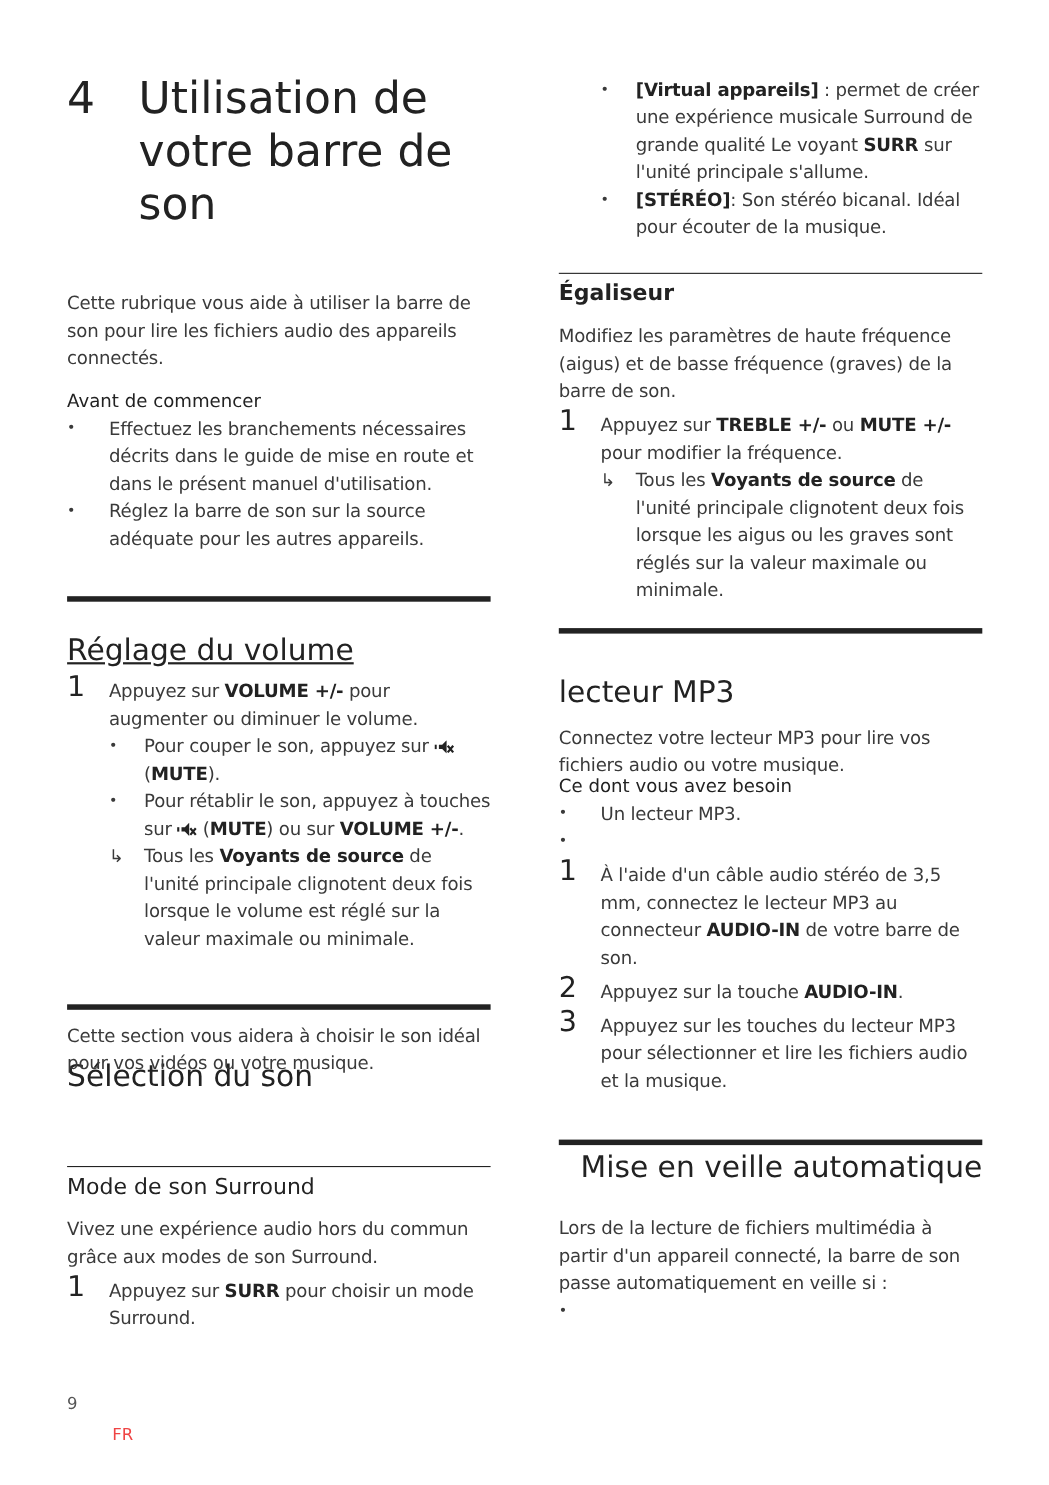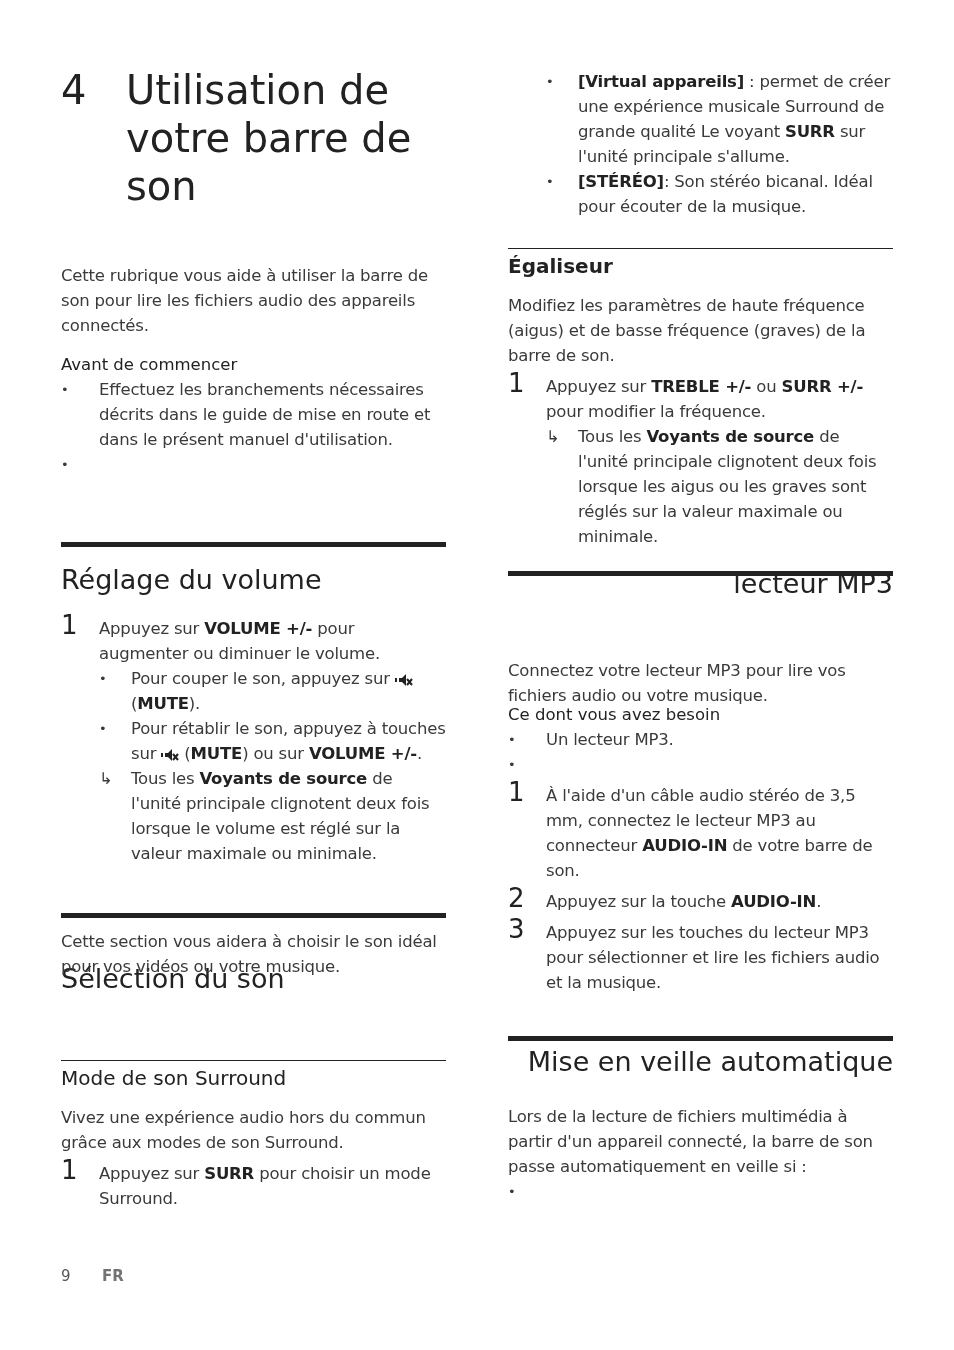--- a/index.html
+++ b/index.html
@@ -47,25 +47,26 @@
   <div class="abs p" style="top:263px;">Cette rubrique vous aide à utiliser la barre de son pour lire les fichiers audio des appareils connectés.</div>
 
   <div class="abs sub" style="top:352px;">Avant de commencer</div>
   <div class="abs p" style="top:377px;">
     <div class="bl">
       <span class="mk">•</span>
       <span>Effectuez les branchements nécessaires décrits dans le guide de mise en route et dans le présent manuel d'utilisation.</span>
     </div>
     <div class="bl">
       <span class="mk">•</span>
+      <span>Réglez la barre de son sur la source adéquate pour les autres appareils.</span>
     </div>
   </div>
 
   <div class="abs rule-thick" style="top:542px;"></div>
-  <div class="abs h2" style="top:564px;">Réglage du volume</div>
+  <div class="abs h2" style="top:576px;text-decoration:underline;">Réglage du volume</div>
 
   <div class="abs p" style="top:616px;">
     <div class="step">
       <span class="num">1</span>
       <span>Appuyez sur </span><span class="b">VOLUME +/-</span><span> pour augmenter ou diminuer le volume.</span>
       <div class="sb">
         <span class="mk">•</span>
         <span>Pour couper le son, appuyez sur </span><svg class="mute-icon" viewBox="0 0 18 12">
             <rect x="0" y="4" width="2" height="4" fill="#222"></rect>
             <path d="M4 4 L7 4 L11 0 L11 12 L7 8 L4 8 Z" fill="#222"></path>
@@ -114,30 +115,30 @@
       <span class="b">[STÉRÉO]</span><span>: Son stéréo bicanal. Idéal pour écouter de la musique.</span>
     </div>
   </div>
 
   <div class="abs rule-thin" style="top:248px;"></div>
   <div class="abs h3" style="top:253px;font-weight:bold;">Égaliseur</div>
   <div class="abs p" style="top:293px;">Modifiez les paramètres de haute fréquence (aigus) et de basse fréquence (graves) de la barre de son.</div>
   <div class="abs p" style="top:374px;">
     <div class="step">
       <span class="num">1</span>
-      <span>Appuyez sur </span><span class="b">TREBLE +/-</span><span> ou </span><span class="b">SURR +/-</span><span> pour modifier la fréquence.</span>
+      <span>Appuyez sur </span><span class="b">TREBLE +/-</span><span> ou </span><span class="b">MUTE +/-</span><span> pour modifier la fréquence.</span>
       <div class="sb">
         <span class="arr">↳</span>
         <span>Tous les </span><span class="b">Voyants de source</span><span> de l'unité principale clignotent deux fois lorsque les aigus ou les graves sont réglés sur la valeur maximale ou minimale.</span>
       </div>
     </div>
   </div>
 
   <div class="abs rule-thick" style="top:571px;"></div>
-  <div class="abs h2" style="top:568px;text-align:right;">lecteur MP3</div>
+  <div class="abs h2" style="top:614px;">lecteur MP3</div>
   <div class="abs p" style="top:658px;">Connectez votre lecteur MP3 pour lire vos fichiers audio ou votre musique.</div>
   <div class="abs sub" style="top:702px;">Ce dont vous avez besoin</div>
   <div class="abs p" style="top:727px;">
     <div class="bl">
       <span class="mk">•</span>
       <span>Un lecteur MP3.</span>
     </div>
     <div class="bl">
       <span class="mk">•</span>
     </div>
@@ -161,13 +162,13 @@
   <div class="abs h2" style="top:1046px;text-align:right;">Mise en veille automatique</div>
   <div class="abs p" style="top:1104px;">Lors de la lecture de fichiers multimédia à partir d'un appareil connecté, la barre de son passe automatiquement en veille si :</div>
   <div class="abs p" style="top:1179px;">
     <div class="bl">
       <span class="mk">•</span>
     </div>
   </div>
 </div>
 
 <div class="footer" style="left:61px; color:#555;">9</div>
-<div class="footer" style="left:102px; font-weight:bold; color:#737373;">FR</div>
+<div class="footer" style="left:102px; font-weight:normal; color:#ef4444;margin-top:28px;">FR</div>
 
 </body></html>

